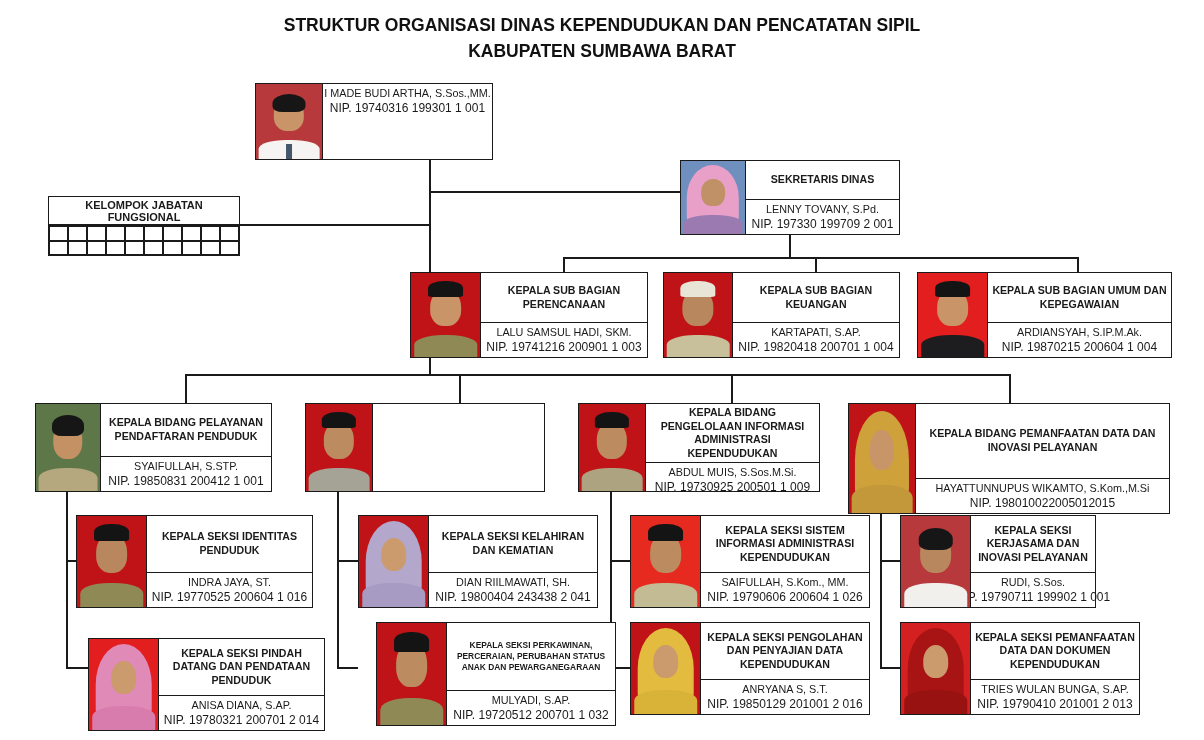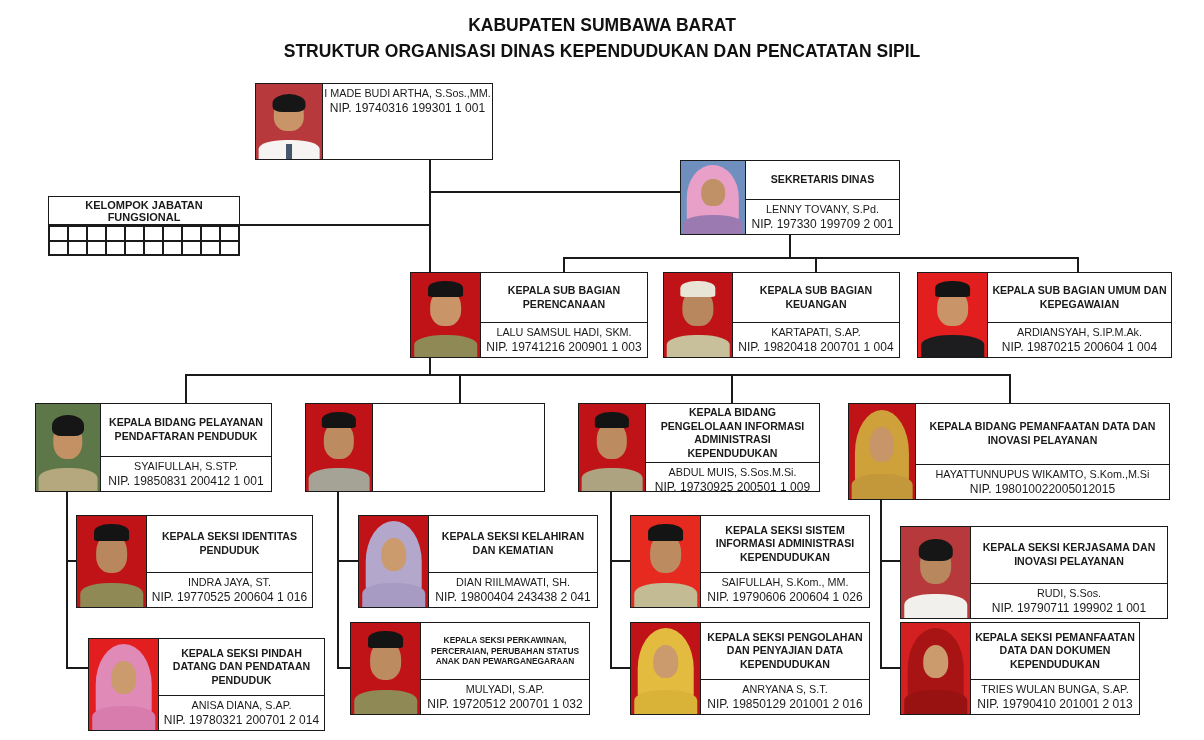--- a/index.html
+++ b/index.html
@@ -45,22 +45,22 @@
     transform:translateX(-50%); border-radius:45% 45% 0 0; }
   .ph-tie { position:absolute; left:50%; bottom:0; width:9%; height:20%;
     transform:translateX(-50%); background:#44566b; }
 </style>
 </head>
 <body>
 
 <div id="canvas">
 
   <div class="page-title">
+    <div>STRUKTUR ORGANISASI DINAS KEPENDUDUKAN DAN PENCATATAN SIPIL</div>
     <div>KABUPATEN SUMBAWA BARAT</div>
-    <div>STRUKTUR ORGANISASI DINAS KEPENDUDUKAN DAN PENCATATAN SIPIL</div>
   </div>
 
   <div class="line" style="left:429px;top:160px;width:2px;height:215px"></div>
   <div class="line" style="left:429px;top:191px;width:251px;height:2px"></div>
   <div class="line" style="left:239px;top:224px;width:190px;height:2px"></div>
   <div class="line" style="left:789px;top:235px;width:2px;height:23px"></div>
   <div class="line" style="left:563px;top:257px;width:516px;height:2px"></div>
   <div class="line" style="left:563px;top:257px;width:2px;height:15px"></div>
   <div class="line" style="left:815px;top:257px;width:2px;height:15px"></div>
   <div class="line" style="left:1077px;top:257px;width:2px;height:15px"></div>
@@ -214,21 +214,21 @@
       </div>
     <div class="info">
       <div class="card-title">KEPALA BIDANG PENGELOLAAN INFORMASI ADMINISTRASI KEPENDUDUKAN</div>
       <div class="card-person">
         <div class="person-name">ABDUL MUIS, S.Sos.M.Si.</div>
         <div class="person-nip">NIP. 19730925 200501 1 009</div>
       </div>
     </div>
   </div>
 
-  <div class="card" style="left:848px;top:403px;width:322px;height:97px">
+  <div class="card" style="left:848px;top:403px;width:322px;height:111px">
     <div class="photo" style="width: 67px; background: rgb(192, 19, 24);">
         <div class="ph-hijab" style="background:#cfa13b"></div>
         <div class="ph-head" style="background:#c79567"></div>
         <div class="ph-body" style="background:#c3983a"></div>
       </div>
     <div class="info">
       <div class="card-title">KEPALA BIDANG PEMANFAATAN DATA DAN INOVASI PELAYANAN</div>
       <div class="card-person">
         <div class="person-name">HAYATTUNNUPUS WIKAMTO, S.Kom.,M.Si</div>
         <div class="person-nip">NIP. 198010022005012015</div>
@@ -274,21 +274,21 @@
       </div>
     <div class="info">
       <div class="card-title">KEPALA SEKSI SISTEM INFORMASI ADMINISTRASI KEPENDUDUKAN</div>
       <div class="card-person">
         <div class="person-name">SAIFULLAH, S.Kom., MM.</div>
         <div class="person-nip">NIP. 19790606 200604 1 026</div>
       </div>
     </div>
   </div>
 
-  <div class="card" style="left:900px;top:526px;width:268px;height:93px">
+  <div class="card" style="left:900px;top:515px;width:196px;height:93px">
     <div class="photo" style="width: 70px; background: rgb(184, 57, 60);">
         <div class="ph-head" style="background:#b8875e"></div>
         <div class="ph-hair"></div>
         <div class="ph-body" style="background:#f2f0ec"></div>
       </div>
     <div class="info">
       <div class="card-title">KEPALA SEKSI KERJASAMA DAN INOVASI PELAYANAN</div>
       <div class="card-person">
         <div class="person-name">RUDI, S.Sos.</div>
         <div class="person-nip">NIP. 19790711 199902 1 001</div>
@@ -304,21 +304,21 @@
       </div>
     <div class="info">
       <div class="card-title">KEPALA SEKSI PINDAH DATANG DAN PENDATAAN PENDUDUK</div>
       <div class="card-person">
         <div class="person-name">ANISA DIANA, S.AP.</div>
         <div class="person-nip">NIP. 19780321 200701 2 014</div>
       </div>
     </div>
   </div>
 
-  <div class="card" style="left:350px;top:622px;width:240px;height:93px">
+  <div class="card" style="left:376px;top:622px;width:240px;height:104px">
     <div class="photo" style="width: 70px; background: rgb(192, 19, 24);">
         <div class="ph-head" style="background:#bd8b60"></div>
         <div class="ph-hat" style="background:#141414"></div>
         <div class="ph-body" style="background:#8f8a55"></div>
       </div>
     <div class="info">
       <div class="card-title title-sm">KEPALA SEKSI PERKAWINAN, PERCERAIAN, PERUBAHAN STATUS ANAK DAN PEWARGANEGARAAN</div>
       <div class="card-person">
         <div class="person-name">MULYADI, S.AP.</div>
         <div class="person-nip">NIP. 19720512 200701 1 032</div>

